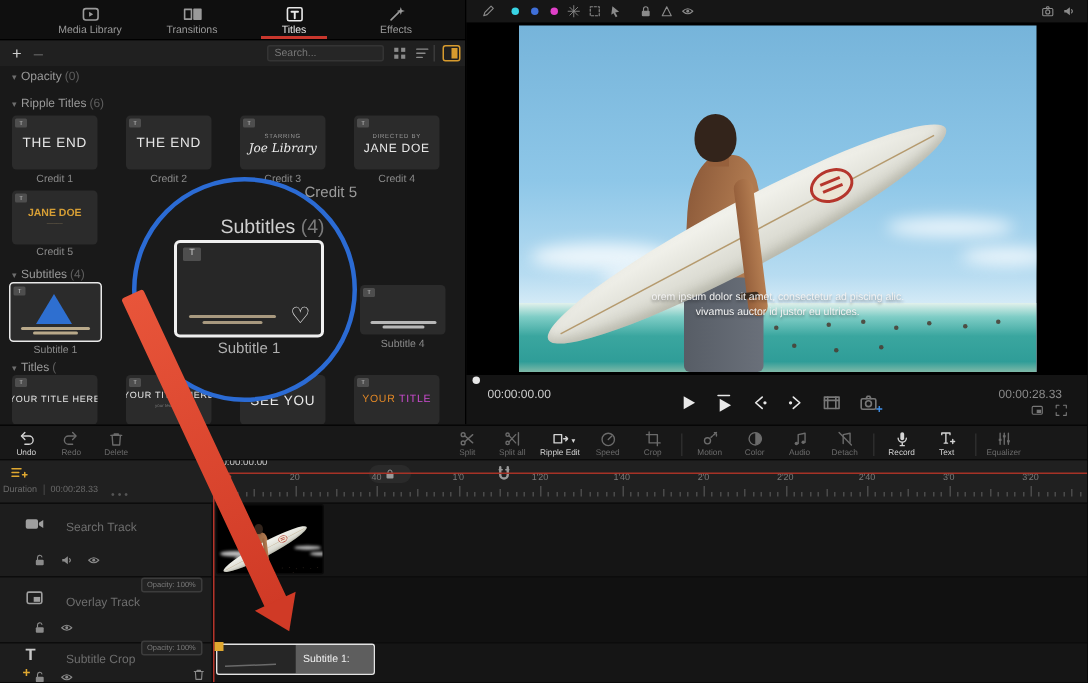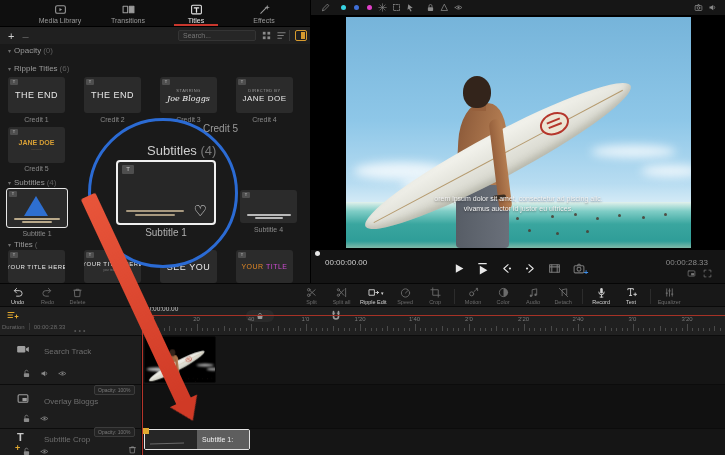--- a/index.html
+++ b/index.html
@@ -225,21 +225,21 @@
       <span class="badge">T</span>
       <span class="t-main" style="font-size:9px">THE END</span>
     </div>
     <div class="thumb" style="left:84px;top:77px;height:36px">
       <span class="badge">T</span>
       <span class="t-main" style="font-size:9px">THE END</span>
     </div>
     <div class="thumb" style="left:160px;top:77px;height:36px">
       <span class="badge">T</span>
       <span class="t-eyebrow">STARRING</span>
-      <span class="t-script">Joe Bloggs</span>
+      <span class="t-script">Joe Library</span>
     </div>
     <div class="thumb" style="left:236px;top:77px;height:36px">
       <span class="badge">T</span>
       <span class="t-eyebrow">DIRECTED BY</span>
       <span class="t-main">JANE DOE</span>
     </div>
     <div class="thumb-lb" style="left:8px;top:116px">Credit 1</div>
     <div class="thumb-lb" style="left:84px;top:116px">Credit 2</div>
     <div class="thumb-lb" style="left:160px;top:116px">Credit 3</div>
     <div class="thumb-lb" style="left:236px;top:116px">Credit 4</div>
@@ -797,21 +797,21 @@
         </svg>
       </span>
     <span class="opacity-pill" style="top:78px">Opacity: 100%</span>
 
     <span class="trk-ic" style="left:15px;top:85px;width:16px;height:13px">
         <svg viewBox="0 0 12 12" width="100%" height="100%" fill="none" stroke="currentColor" stroke-width="1" stroke-linecap="round" stroke-linejoin="round">
           <rect x="1.5" y="2.5" width="9" height="7" rx="1"></rect>
           <rect x="5.5" y="5.5" width="4" height="3" fill="currentColor" stroke="none"></rect>
         </svg>
       </span>
-    <span class="trk-name" style="top:90px">Overlay Bloggs</span>
+    <span class="trk-name" style="top:90px">Overlay Track</span>
     <span class="row-ic" style="left:22px;top:107px">
         <svg viewBox="0 0 12 12" width="100%" height="100%" fill="none" stroke="currentColor" stroke-width="1" stroke-linecap="round" stroke-linejoin="round">
           <rect x="2.5" y="5.5" width="7" height="5" rx="1" fill="currentColor" stroke="none"></rect>
           <path d="M4 5.5V3.5a2 2 0 0 1 3.9-.5"></path>
         </svg>
       </span>
     <span class="row-ic" style="left:40px;top:107px">
         <svg viewBox="0 0 12 12" width="100%" height="100%" fill="none" stroke="currentColor" stroke-width="1" stroke-linecap="round" stroke-linejoin="round">
           <path d="M1.5 6q4.5-4.5 9 0q-4.5 4.5-9 0z"></path>
           <circle cx="6" cy="6" r="1.3" fill="currentColor" stroke="none"></circle>

